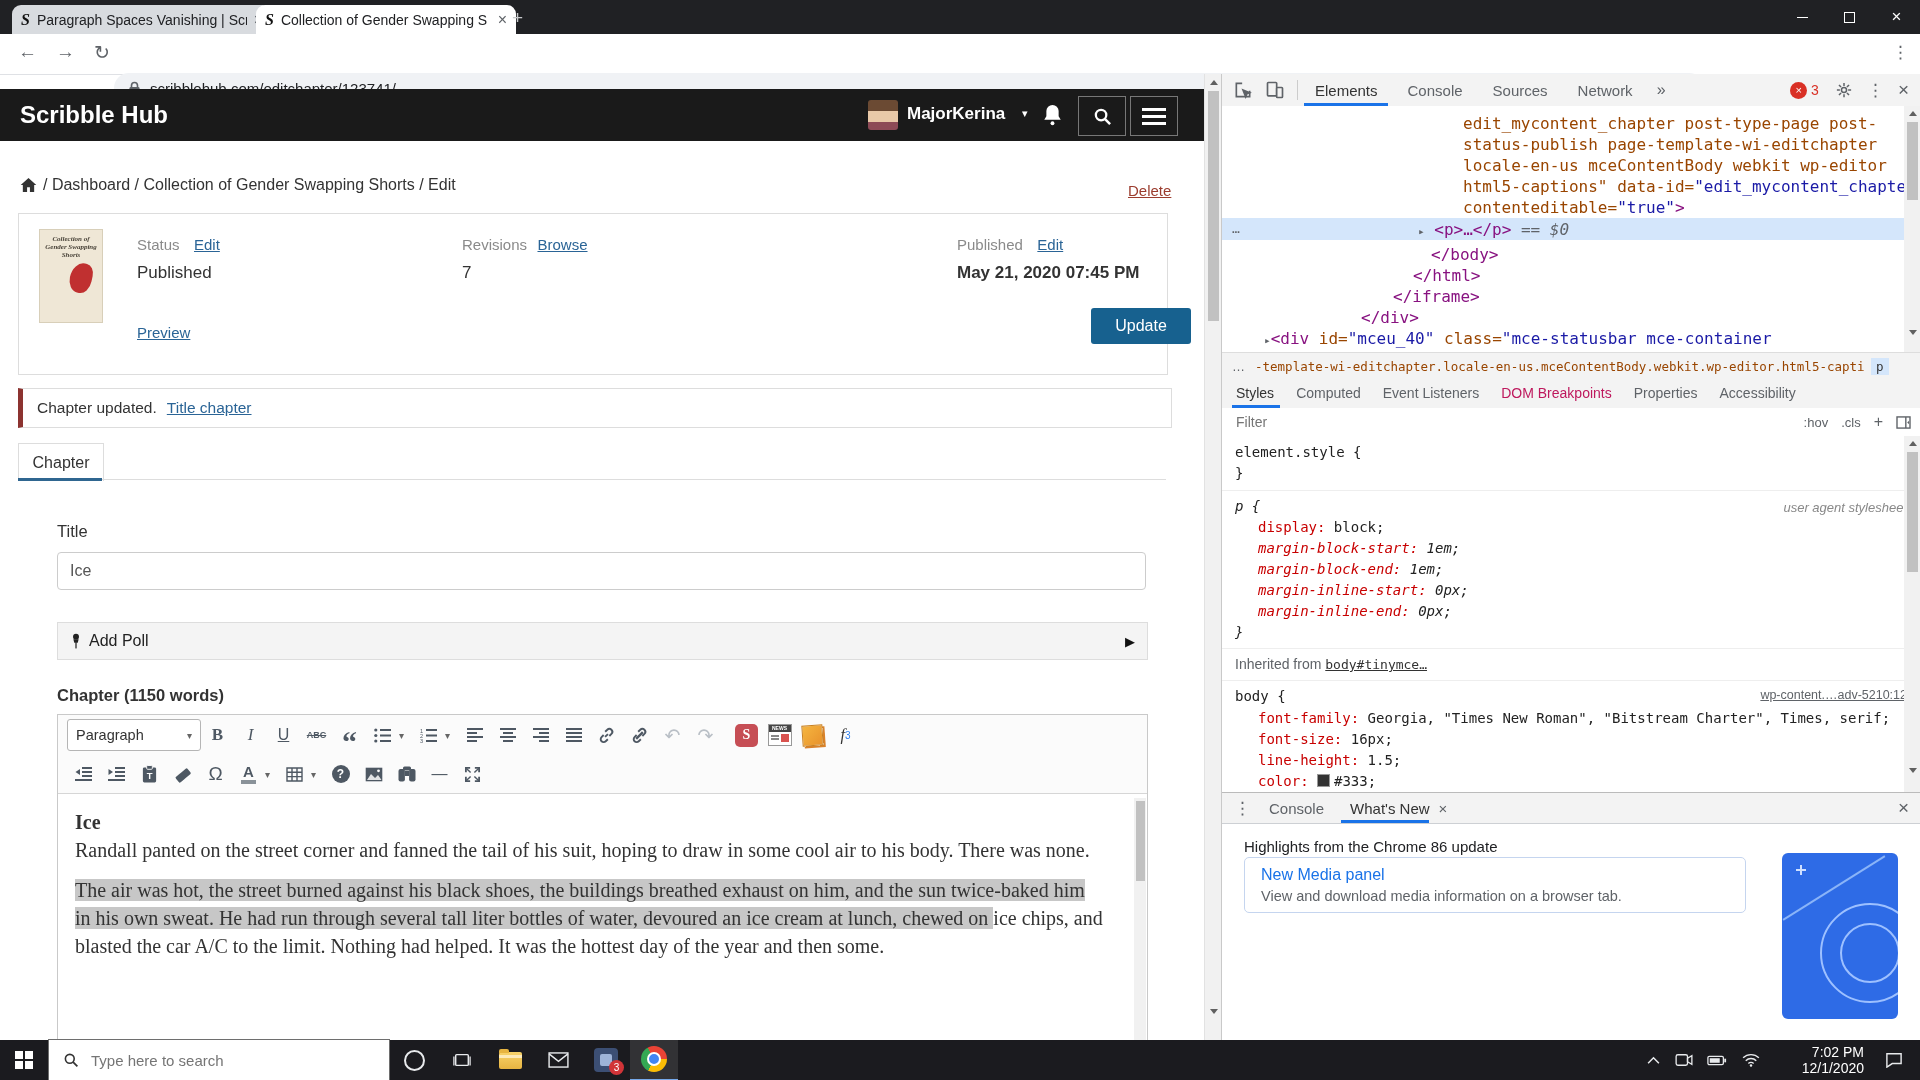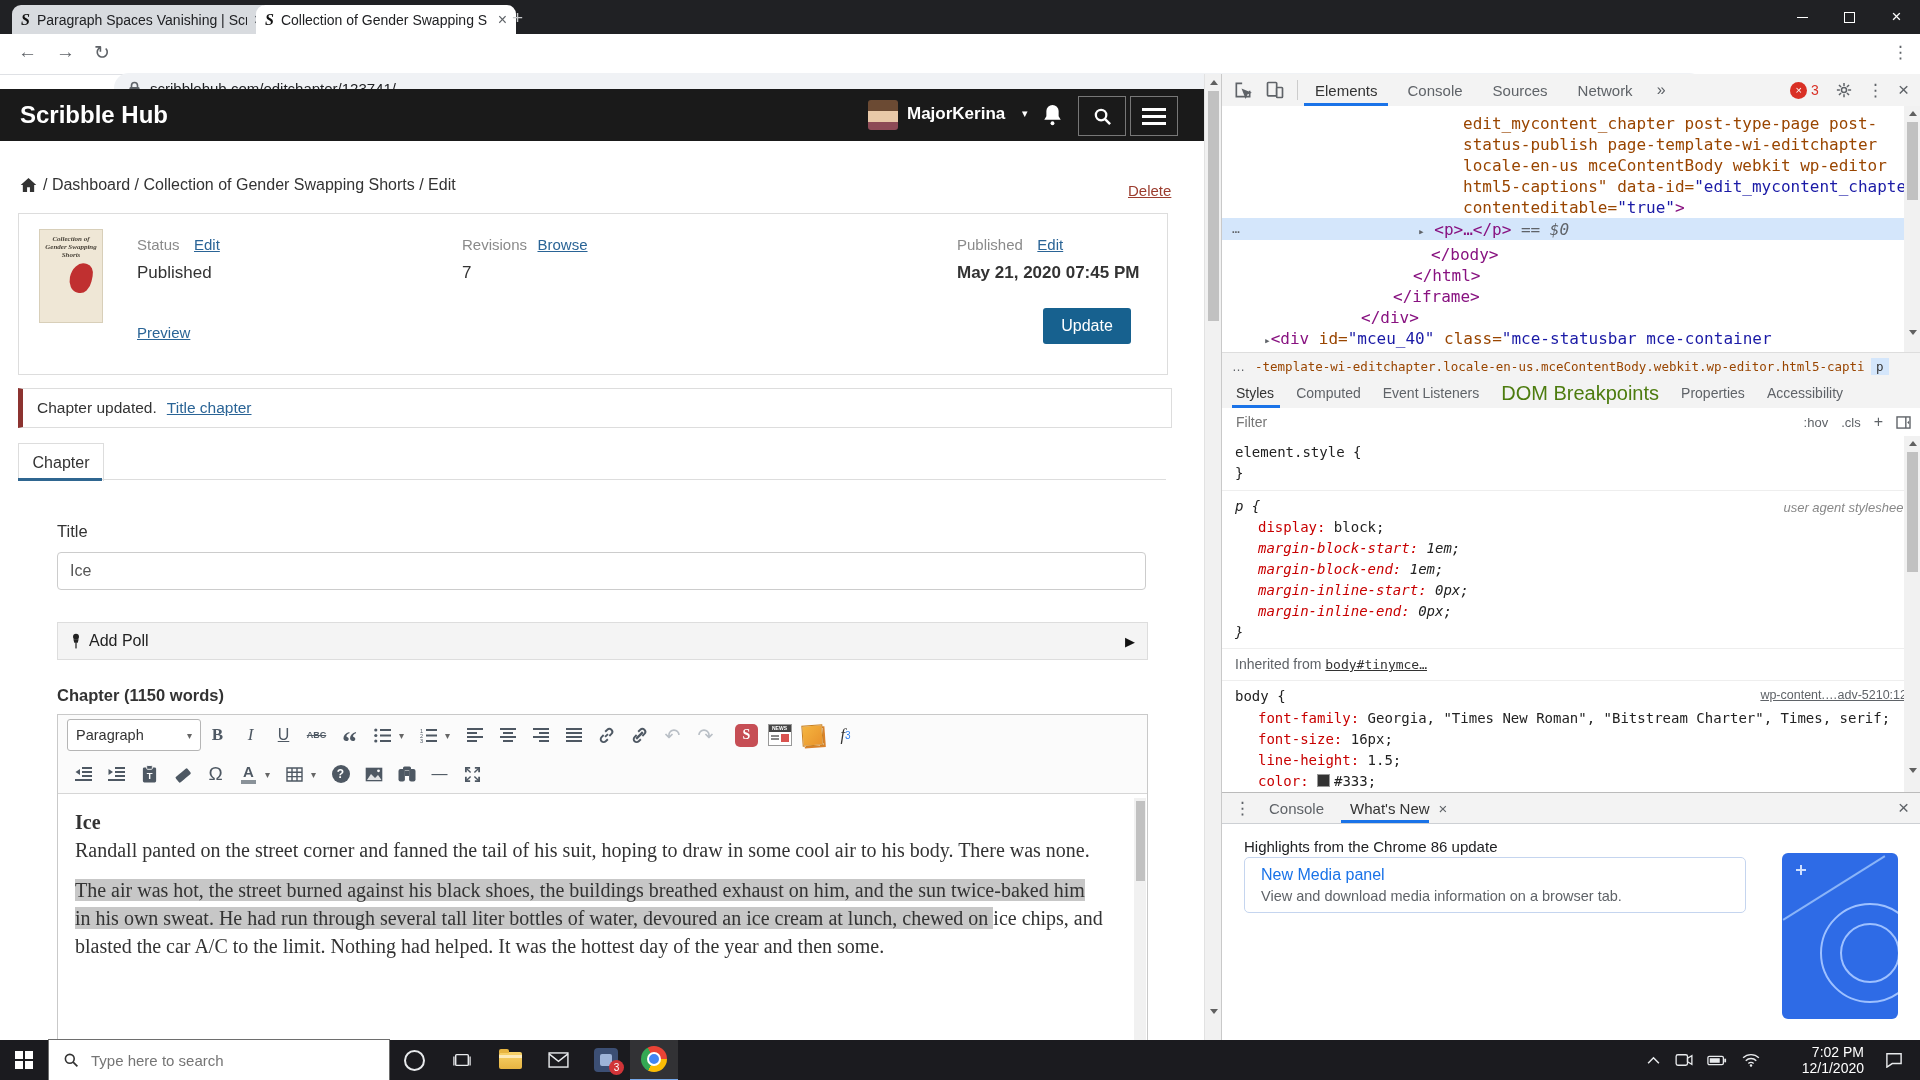--- a/index.html
+++ b/index.html
@@ -149,21 +149,21 @@
       <span class="lab">Revisions</span>
       <span class="lnk" style="font-size:15px;margin-left:6px">Browse</span>
       <div class="val" style="margin-top:9px">7</div>
     </div>
     <div class="a" style="left:938px;top:22px">
       <span class="lab">Published</span>
       <span class="lnk" style="font-size:15px;margin-left:10px">Edit</span>
       <div class="val" style="margin-top:9px;font-weight:600">May 21, 2020 07:45 PM</div>
     </div>
     <span class="a lnk" style="left:118px;top:110px;font-size:15px">Preview</span>
-    <div class="a btn-update" style="left:1024px;top:94px;width:88px;height:36px">Update</div>
+    <div class="a btn-update" style="left:1072px;top:94px;width:100px;height:36px">Update</div>
   </div>
 
   <div class="a panel f" style="left:18px;top:388px;width:1148px;height:38px;border-left:5px solid #8c3330">
     <span style="margin-left:14px;font-size:15.5px">Chapter updated.</span>
     <span class="lnk" style="margin-left:10px;font-size:15.5px">Title chapter</span>
   </div>
 
   <div class="a" style="left:18px;top:443px;width:84px;height:37px;border:1px solid #ddd;border-bottom:none;background:#fff;display:flex;align-items:center;justify-content:center;font-size:16px">Chapter</div>
   <div class="a" style="left:18px;top:479px;width:1148px;border-top:1px solid #ddd"></div>
   <div class="a" style="left:18px;top:478px;width:84px;height:3px;background:#2f6690"></div>
@@ -431,21 +431,21 @@
     <div class="a dtbar f" style="left:0;top:278px;width:699px;height:26px;border-top:1px solid #ddd">
       <span class="gry" style="margin-left:10px;font-size:13px">…</span>
       <span class="mono rust" style="margin-left:10px;font-size:12.5px;white-space:nowrap;overflow:hidden;max-width:610px">-template-wi-editchapter.locale-en-us.mceContentBody.webkit.wp-editor.html5-captions</span>
       <span class="mono" style="margin-left:6px;font-size:12.5px;background:#d4e6fb;padding:1px 5px;color:#333">p</span>
     </div>
 
     <div class="a dtbar f" style="left:0;top:304px;width:699px;height:30px">
       <span style="margin-left:14px;font-size:14px;color:#333">Styles</span>
       <span style="margin-left:22px;font-size:14px;color:#5f6368">Computed</span>
       <span style="margin-left:22px;font-size:14px;color:#5f6368">Event Listeners</span>
-      <span style="margin-left:22px;font-size:20px;color:#4d7c0f">DOM Breakpoints</span>
+      <span style="margin-left:22px;font-size:14px;color:#be185d">DOM Breakpoints</span>
       <span style="margin-left:22px;font-size:14px;color:#5f6368">Properties</span>
       <span style="margin-left:22px;font-size:14px;color:#5f6368">Accessibility</span>
     </div>
     <div class="a" style="left:10px;top:331px;width:48px;height:3px;background:#1a73e8"></div>
 
     <div class="a f" style="left:0;top:334px;width:699px;height:28px;background:#fff;border-bottom:1px solid #ddd">
       <input style="margin-left: 12px; width: 300px; border: none; outline: none; font-size: 14px; font-family: &quot;Liberation Sans&quot;, sans-serif; color: rgb(51, 51, 51);" placeholder="Filter">
       <span class="f" style="margin-left:auto;margin-right:10px;gap:13px;color:#5f6368;font-size:13px">
         <span>:hov</span>
         <span>.cls</span>

